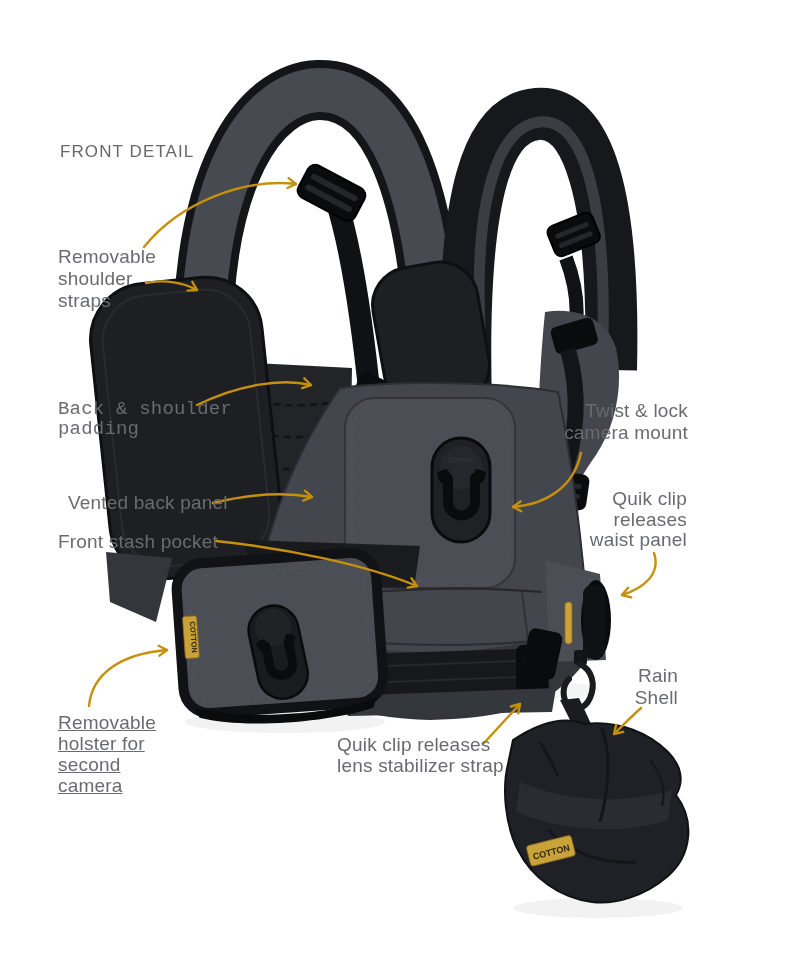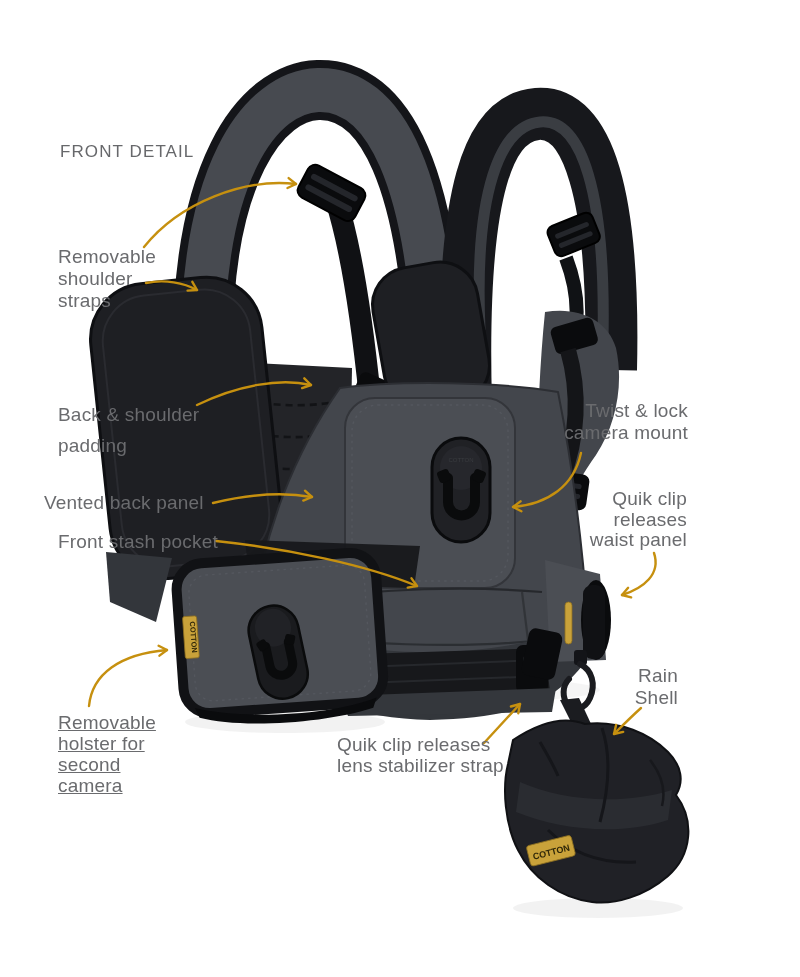--- a/index.html
+++ b/index.html
@@ -209,24 +209,24 @@
       <path class="arrow" marker-end="url(#ah)" d="M 484,743 C 497,729 509,716 520,704"></path>
     </g>
   </svg>
 
   <div class="title" style="left:60px;top:103px;">FRONT DETAIL</div>
 
   <div class="label" style="left:58px;top:246px;line-height:22px;">Removable
 shoulder
 straps</div>
 
-  <div class="label" style="left:58px;top:399px;line-height:31px;">Back &amp; shoulder
+  <div class="label" style="left:58px;top:399px;line-height:20px;font-family:Liberation Mono, monospace;">Back &amp; shoulder
 padding</div>
 
-  <div class="label" style="left:44px;top:492px;">Vented back panel</div>
+  <div class="label" style="left:68px;top:492px;">Vented back panel</div>
 
   <div class="label" style="left:58px;top:531px;">Front stash pocket</div>
 
   <div class="label" style="left:58px;top:712px;line-height:21px;text-decoration:underline;">Removable
 holster for
 second
 camera</div>
 
   <div class="label right" style="right:112px;top:400px;line-height:21.5px;">Twist &amp; lock
 camera mount</div>

